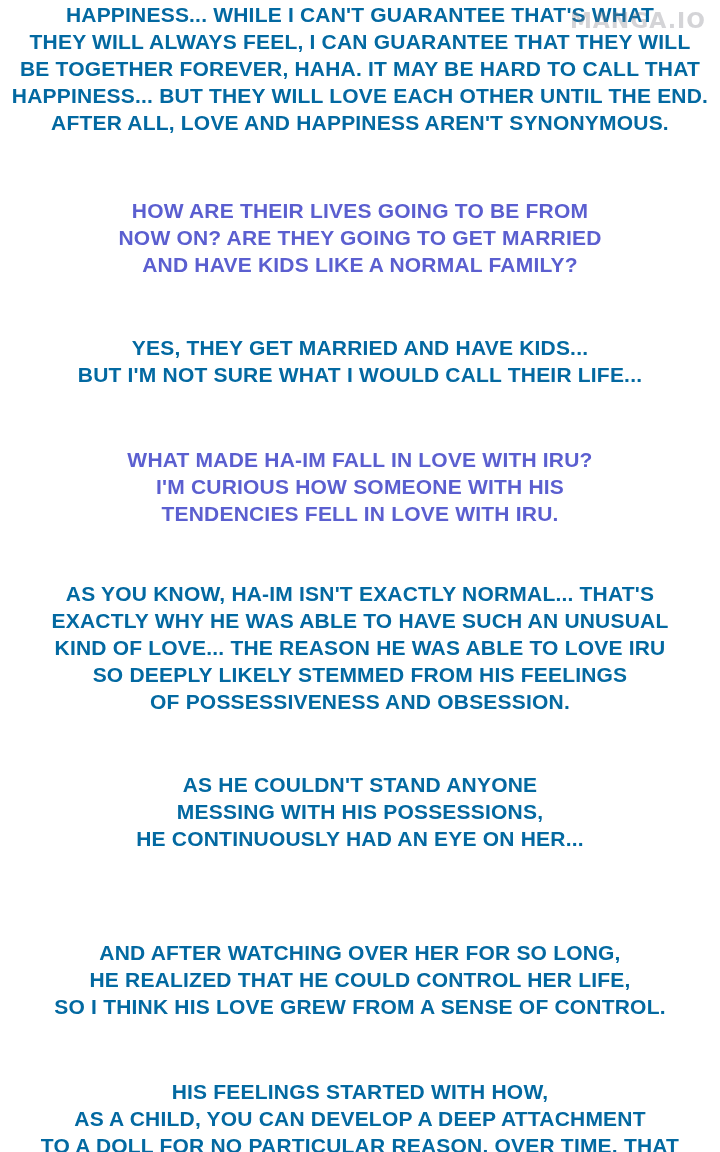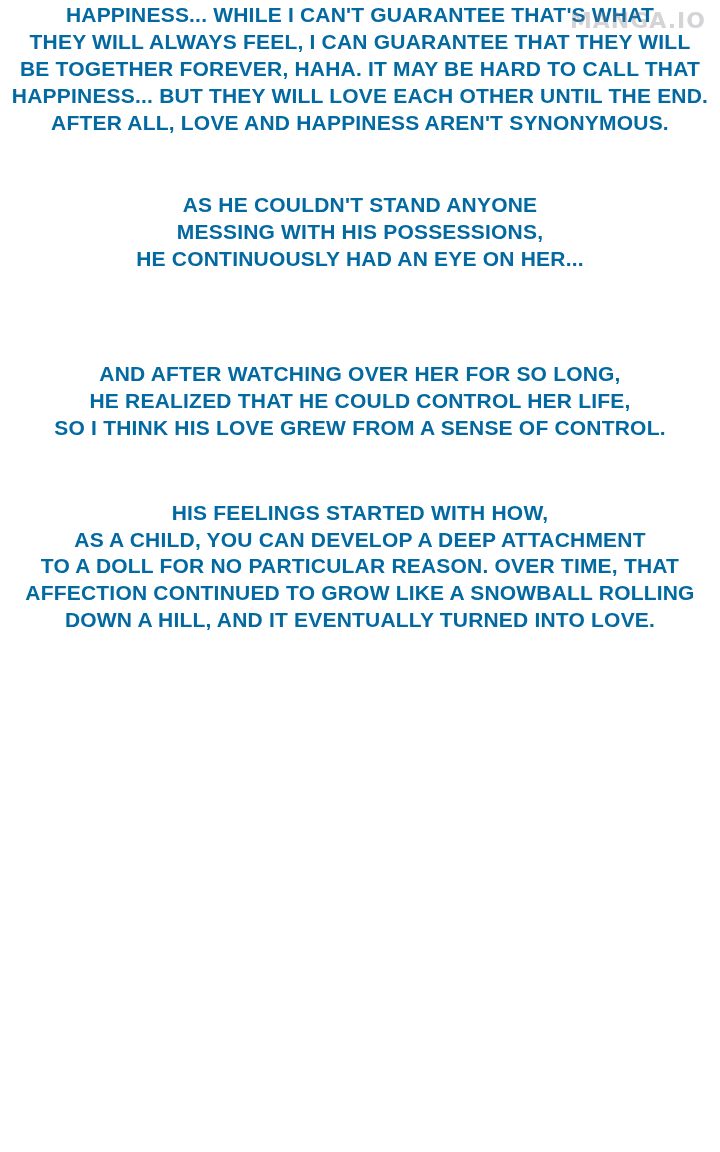--- a/index.html
+++ b/index.html
@@ -65,23 +65,36 @@
 <div class="page">
 
   <div class="watermark">MANGA.IO</div>
 
   <div class="block narration b1">HAPPINESS... WHILE I CAN'T GUARANTEE THAT'S WHAT
 THEY WILL ALWAYS FEEL, I CAN GUARANTEE THAT THEY WILL
 BE TOGETHER FOREVER, HAHA. IT MAY BE HARD TO CALL THAT
 HAPPINESS... BUT THEY WILL LOVE EACH OTHER UNTIL THE END.
 AFTER ALL, LOVE AND HAPPINESS AREN'T SYNONYMOUS.</div>
 
+  <div class="block question b2">HOW ARE THEIR LIVES GOING TO BE FROM
+NOW ON? ARE THEY GOING TO GET MARRIED
+AND HAVE KIDS LIKE A NORMAL FAMILY?</div>
 
+  <div class="block narration b3">YES, THEY GET MARRIED AND HAVE KIDS...
+BUT I'M NOT SURE WHAT I WOULD CALL THEIR LIFE...</div>
 
+  <div class="block question b4">WHAT MADE HA-IM FALL IN LOVE WITH IRU?
+I'M CURIOUS HOW SOMEONE WITH HIS
+TENDENCIES FELL IN LOVE WITH IRU.</div>
 
+  <div class="block narration b5">AS YOU KNOW, HA-IM ISN'T EXACTLY NORMAL... THAT'S
+EXACTLY WHY HE WAS ABLE TO HAVE SUCH AN UNUSUAL
+KIND OF LOVE... THE REASON HE WAS ABLE TO LOVE IRU
+SO DEEPLY LIKELY STEMMED FROM HIS FEELINGS
+OF POSSESSIVENESS AND OBSESSION.</div>
 
   <div class="block narration b6">AS HE COULDN'T STAND ANYONE
 MESSING WITH HIS POSSESSIONS,
 HE CONTINUOUSLY HAD AN EYE ON HER...</div>
 
   <div class="block narration b7">AND AFTER WATCHING OVER HER FOR SO LONG,
 HE REALIZED THAT HE COULD CONTROL HER LIFE,
 SO I THINK HIS LOVE GREW FROM A SENSE OF CONTROL.</div>
 
   <div class="block narration b8">HIS FEELINGS STARTED WITH HOW,

